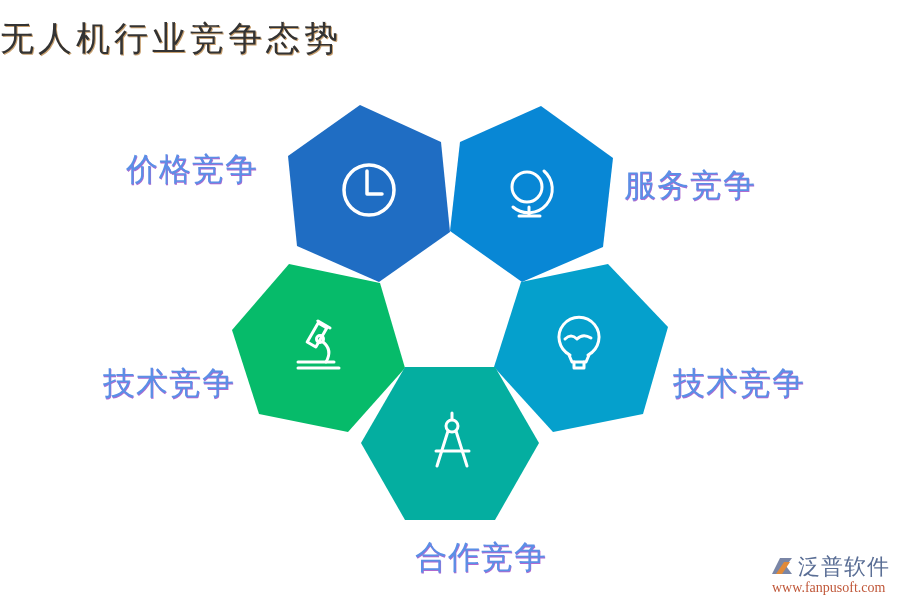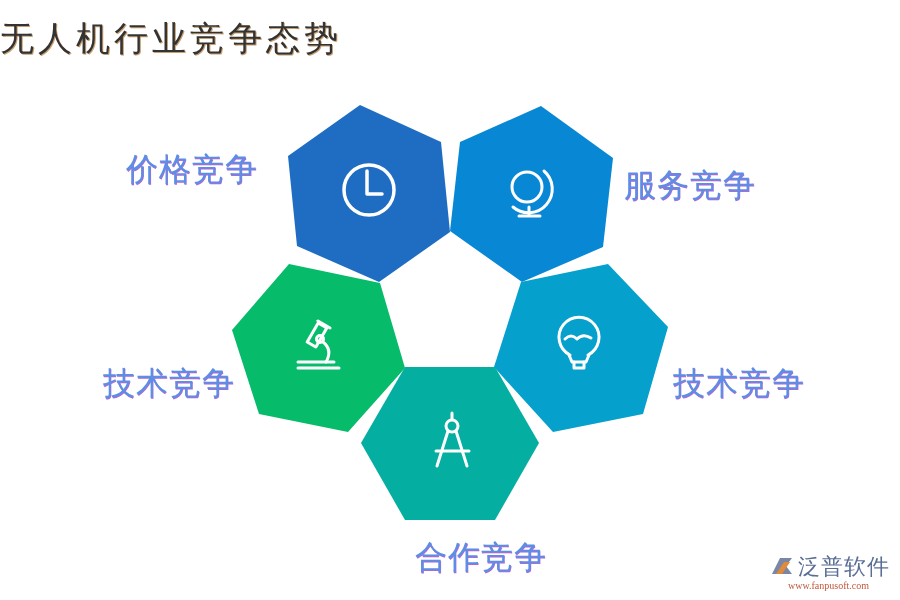--- a/index.html
+++ b/index.html
@@ -7,21 +7,21 @@
          font-family: "DejaVu Serif", "Liberation Serif", serif; }
   .title { position: absolute; left: 0; width: 726px; top: 16px; text-align: left;
            font-size: 34px; color: #333333; letter-spacing: 4px;
            text-shadow: 1px 1px 0 #c8a070; }
   .label { position: absolute; font-size: 32px; color: #5b8fe6; letter-spacing: 1px;
            text-shadow: 0.6px 0.6px 0 #b06ad0; white-space: nowrap; font-family: Liberation Mono, monospace; }
   svg.diagram { position: absolute; left: 0; top: 0; }
   .logo { position: absolute; left: 768px; top: 552px; width: 130px; height: 44px; }
   .logo-name { position: absolute; left: 30px; top: 0; font-size: 22px; color: #5a6e95;
                font-family: "DejaVu Sans", "Liberation Sans", sans-serif; letter-spacing: 1px; text-align: right; }
-  .logo-url { position: absolute; left: 20px; top: 28px; font-size: 10px; color: #c0583a;
+  .logo-url { position: absolute; left: 4px; top: 28px; font-size: 14px; color: #c0583a;
               font-family: "Liberation Serif", serif; text-align: center; }
 </style>
 </head>
 <body>
 
 <div class="title">无人机行业竞争态势</div>
 
 <svg class="diagram" width="900" height="600" viewBox="0 0 900 600">
 
   <g>

